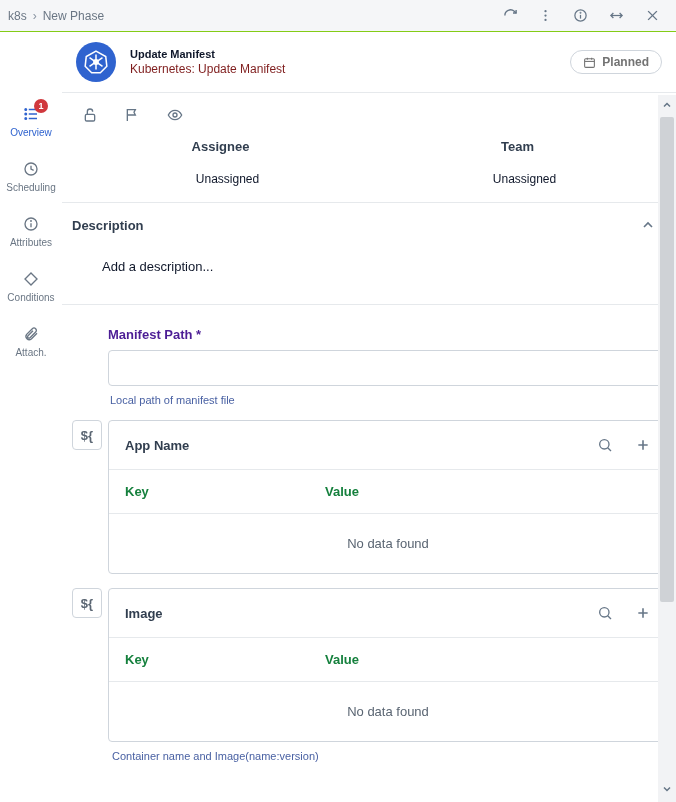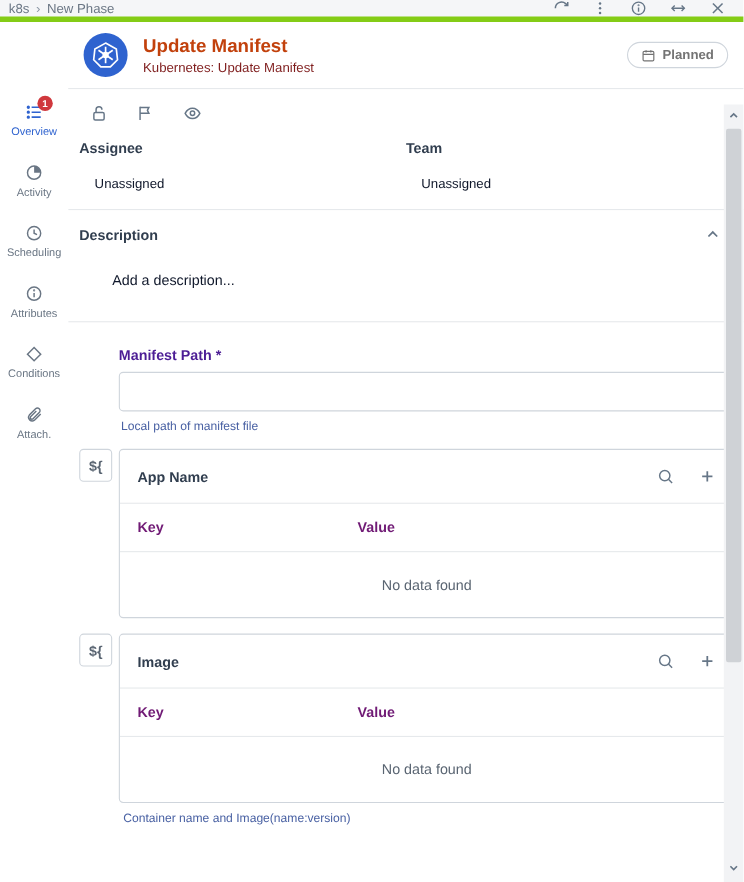--- a/index.html
+++ b/index.html
@@ -10,23 +10,23 @@
     width: 676px;
     height: 802px;
     overflow: hidden;
     background: #fff;
     position: relative;
   }
   
   .topbar {
     display: flex;
     align-items: center;
-    height: 20px;
+    height: 32px;
     background: #f5f6f8;
-    border-bottom: 5px solid #84cc16;
+    border-bottom: 1px solid #84cc16;
     padding: 0 8px;
   }
   .breadcrumb {
     display: flex;
     align-items: center;
     gap: 6px;
     font-size: 12px;
     color: #6a7684;
     flex: 1;
   }
@@ -49,21 +49,21 @@
     gap: 14px;
     margin-left: 62px;
   }
   .logo-circle {
     width: 40px; height: 40px; border-radius: 50%;
     background: #2f63cf;
     display: flex; align-items: center; justify-content: center;
     flex-shrink: 0;
   }
   .header-titles { flex: 1; }
-  .header-title { font-size: 17px; font-weight: 700; color: #c2410c; }
+  .header-title { font-size: 11px; font-weight: 700; color: #0f172a; }
   .header-sub { font-size: 12px; color: #7f1d1d; margin-top: 2px; }
   .planned-badge {
     display: inline-flex; align-items: center; gap: 6px;
     border: 1px solid #cfd5dc;
     border-radius: 14px;
     padding: 4px 12px;
     font-size: 12px; font-weight: 600; color: #737373;
     cursor: pointer;
   }
   
@@ -103,20 +103,21 @@
   }
   
   .action-row {
     display: flex; gap: 26px;
     padding: 14px 20px 6px;
   }
   
   .meta-row {
     display: flex;
     padding: 10px 10px 16px;
+    text-align: center;
   }
   .meta-col { flex: 1; }
   .meta-label { font-size: 13px; font-weight: 700; color: #313e4f; }
   .meta-val { font-size: 12px; color: #0f172a; margin-top: 18px; padding-left: 14px; }
   
   .section {
     border-top: 1px solid #e6e9ec;
     padding: 14px 10px 6px;
   }
   .section-head {
@@ -174,21 +175,21 @@
     display: flex; align-items: center; justify-content: space-between;
     padding: 16px 16px;
   }
   .param-title { font-size: 13px; font-weight: 700; color: #313e4f; }
   .param-actions { display: flex; gap: 22px; color: #5a6572; }
   .kv-head {
     display: flex;
     border-top: 1px solid #e6e9ec;
     padding: 14px 16px;
   }
-  .kv-col { flex: 0 0 200px; font-size: 13px; font-weight: 700; color: #701a75; }
+  .kv-col { flex: 0 0 200px; font-size: 13px; font-weight: 700; color: #15803d; }
   .nodata {
     border-top: 1px solid #e6e9ec;
     text-align: center;
     padding: 22px 0;
     font-size: 13px; color: #5a6572;
   }
   .param-hint { font-size: 11px; color: #4961a3; margin: 8px 0 0 52px; }
   
   .scrollcol {
     width: 18px;
@@ -295,29 +296,20 @@
             <circle cx="5" cy="18" r="1"></circle>
             <line x1="9" y1="18" x2="20" y2="18"></line>
           </svg>
       </span>
       <span>Overview</span>
     </div>
     <div class="sidebar-item">
       <span class="sicon">
         <svg width="16" height="16" viewBox="0 0 24 24" fill="none" stroke="currentColor" stroke-width="2">
             <circle cx="12" cy="12" r="9"></circle>
-            <path d="M12 3 A9 9 0 0 1 21 12 L12 12 Z" fill="currentColor" stroke="none"></path>
-          </svg>
-      </span>
-      <span>Activity</span>
-    </div>
-    <div class="sidebar-item">
-      <span class="sicon">
-        <svg width="16" height="16" viewBox="0 0 24 24" fill="none" stroke="currentColor" stroke-width="2">
-            <circle cx="12" cy="12" r="9"></circle>
             <polyline points="12 7 12 12 16 14"></polyline>
           </svg>
       </span>
       <span>Scheduling</span>
     </div>
     <div class="sidebar-item">
       <span class="sicon">
         <svg width="16" height="16" viewBox="0 0 24 24" fill="none" stroke="currentColor" stroke-width="2">
             <circle cx="12" cy="12" r="9"></circle>
             <line x1="12" y1="11" x2="12" y2="17"></line>

